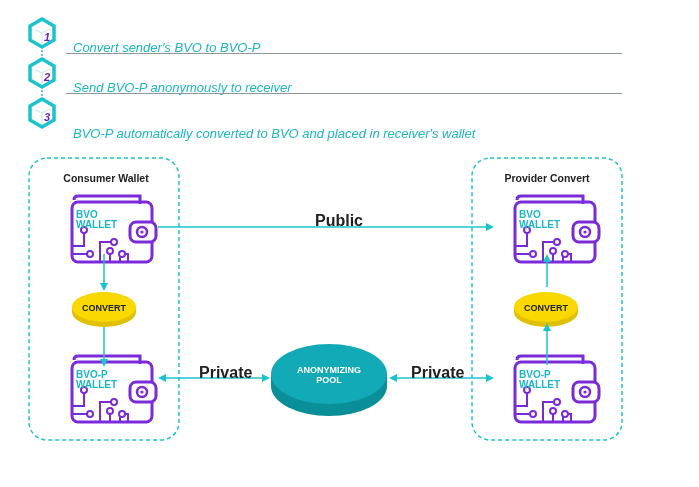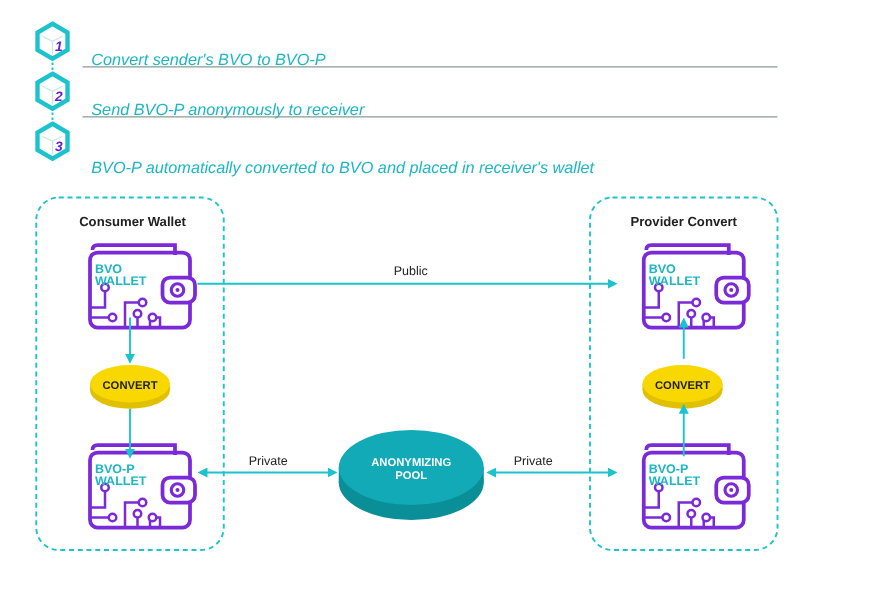--- a/index.html
+++ b/index.html
@@ -1,19 +1,19 @@
 <!DOCTYPE html>
 <html><head>
 <meta charset="utf-8">
 <style>
   html, body { margin:0; padding:0; background:#ffffff; }
   body { width:699px; height:487px; position:relative; overflow:hidden; font-family:"Liberation Sans", sans-serif; }
   .step-text { position:absolute; left:73px; font-style:italic; font-size:13px; color:#1bb7c4; white-space:nowrap;margin-top:14px; }
   .rule { position:absolute; left:66px; width:556px; height:1px; background:#8e9898; }
-  .lbl { position:absolute; font-weight:normal; font-size:10px; color:#222; white-space:nowrap; }
+  .lbl { position:absolute; font-weight:bold; font-size:16px; color:#222; white-space:nowrap; }
   .wallet-title { position:absolute; font-weight:bold; font-size:10.5px; color:#222; text-align:center; white-space:nowrap; }
   svg text { font-family:"Liberation Sans", sans-serif; }
 </style>
 </head>
 <body>
 
 <svg width="699" height="140" style="position:absolute;left:0;top:0">
   <defs>
     <g id="cube">
       <polygon points="0,-14 12,-7 12,7 0,14 -12,7 -12,-7" fill="none" stroke="#1bc3cc" stroke-width="3.5"></polygon>

